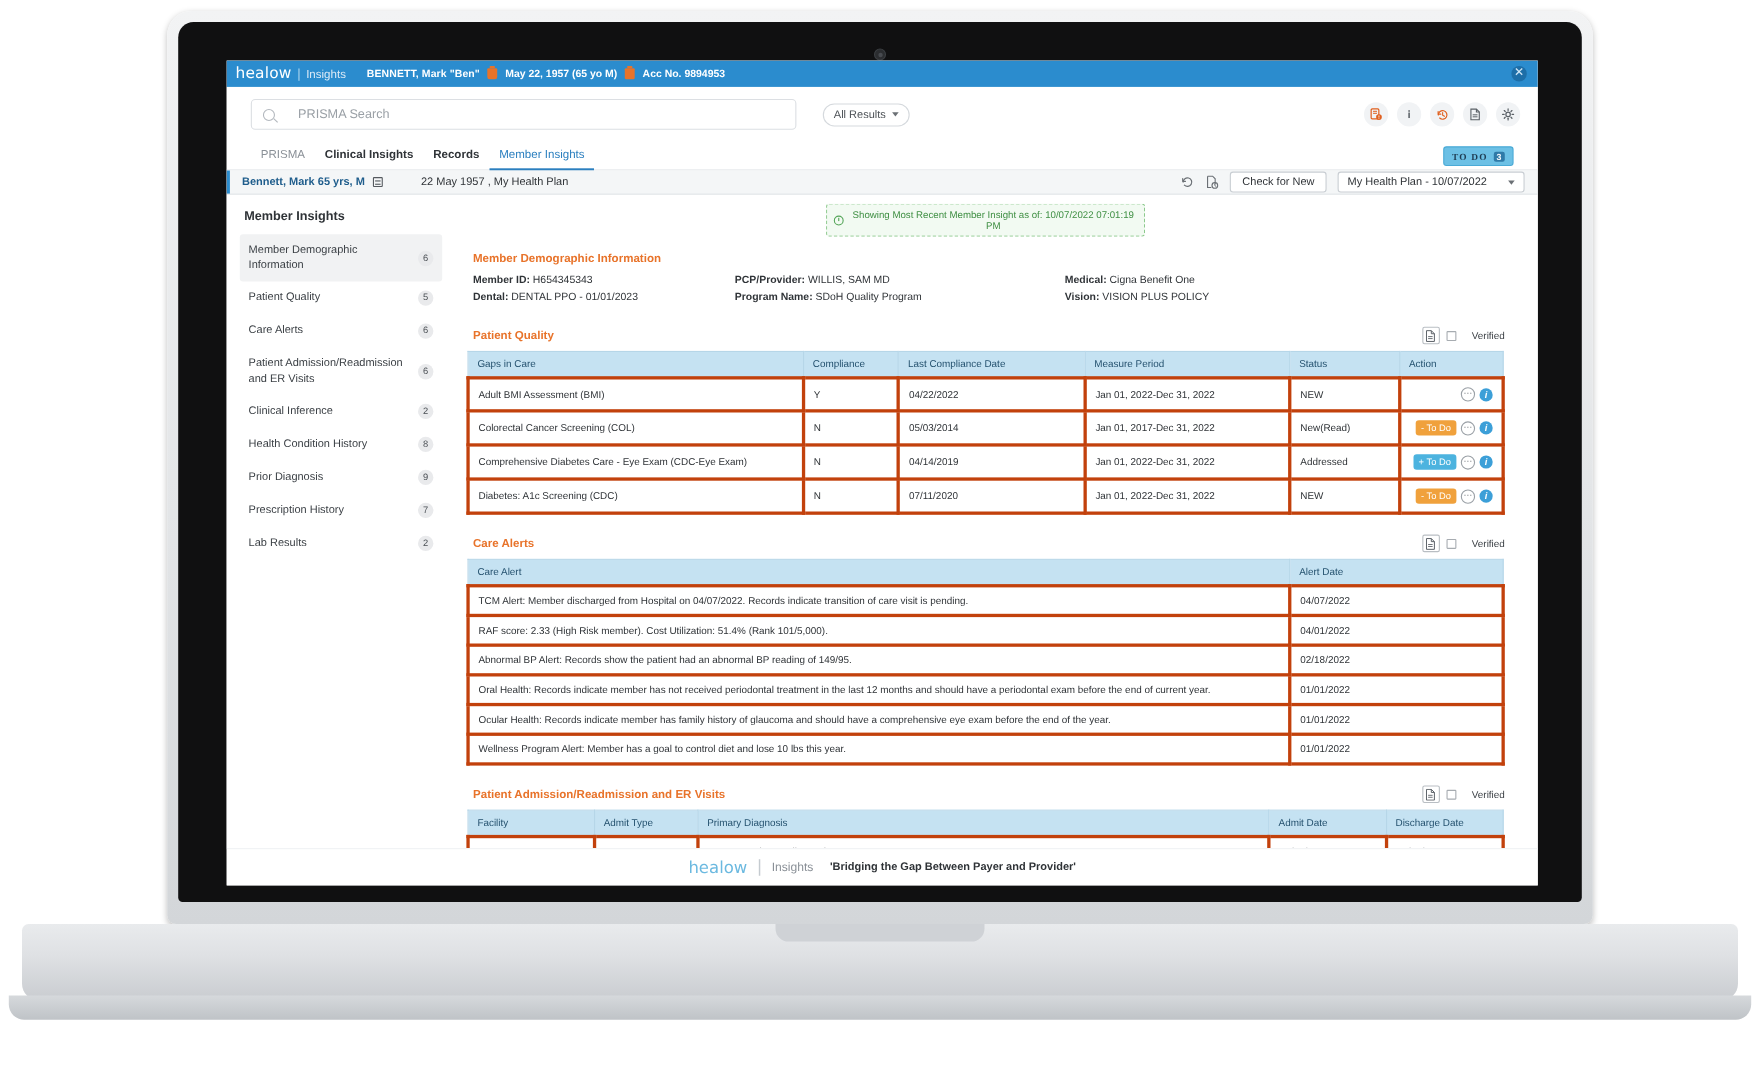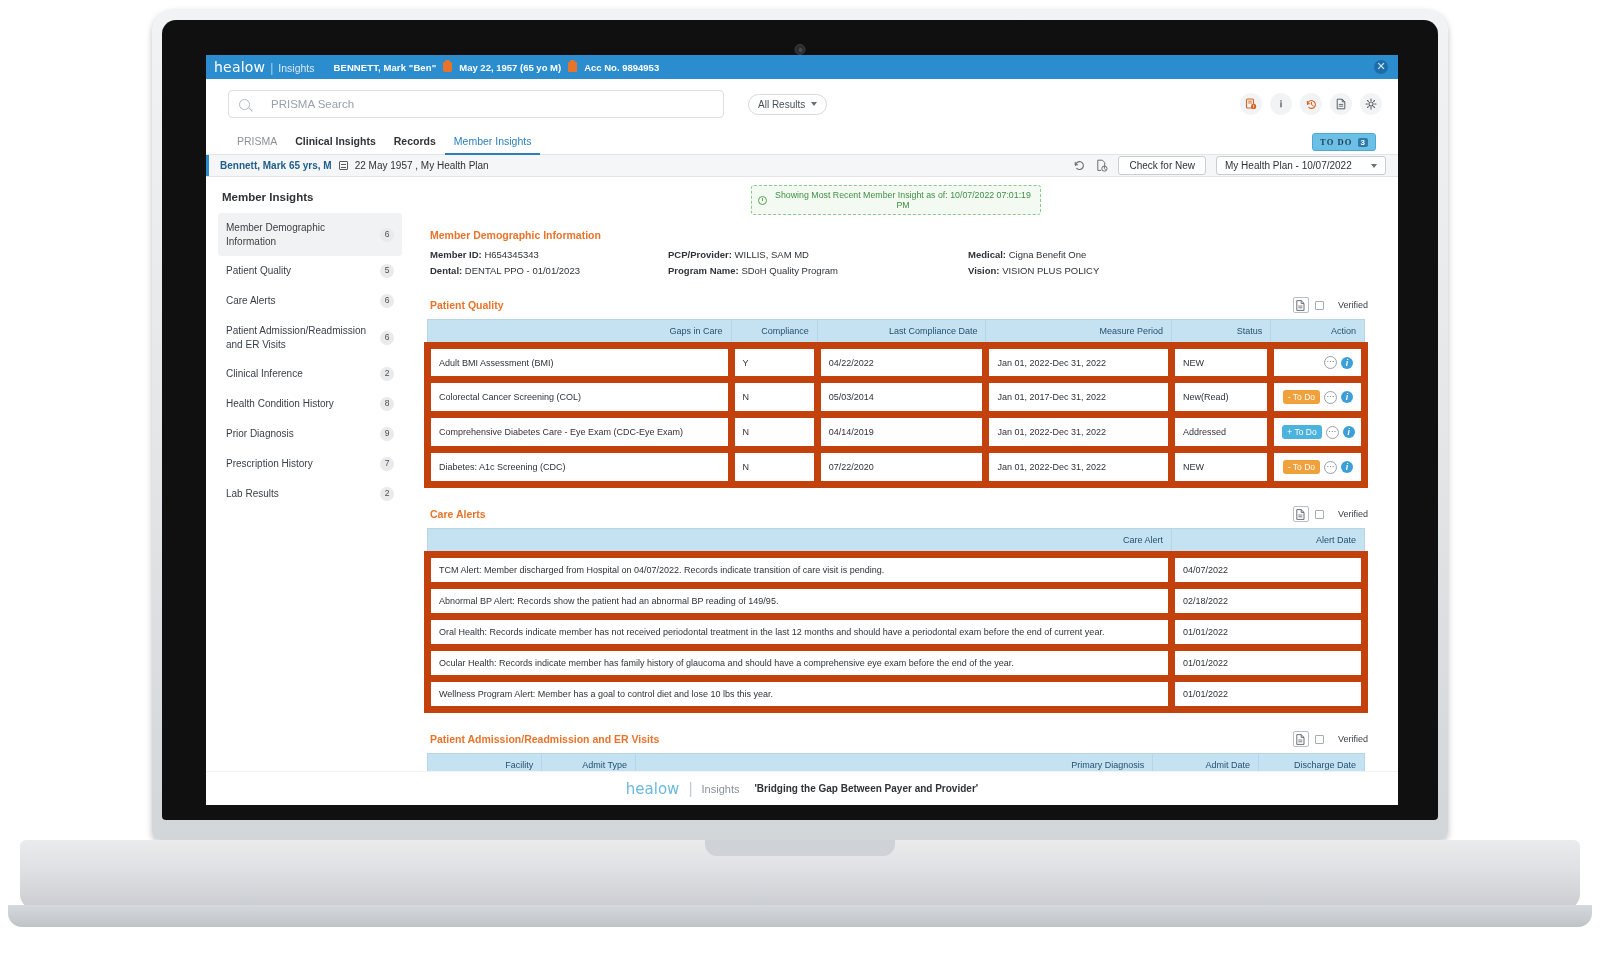--- a/index.html
+++ b/index.html
@@ -170,21 +170,21 @@
   }
   .pstrip-name { font-size: 10px; font-weight: 700; color: #1f5d8c; }
   .cal-ico {
     width: 9px; height: 9px; border: 1px solid #555a5f; border-radius: 1px;
     position: relative;
   }
   .cal-ico::before {
     content:""; position:absolute; left:1px; top:1.5px; right:1px; height:1px;
     background:#555a5f; box-shadow: 0 3px 0 #555a5f;
   }
-  .pstrip-meta { font-size: 10px; color: #2f3337; }
+  .pstrip-meta { font-size: 10px; color: #2f3337; margin-left: 28px; }
   .pstrip-right { margin-left: auto; display: flex; align-items: center; gap: 10px; }
   .btn-check {
     border: 1px solid #c9ced3; border-radius: 3px; background: #fff;
     font-size: 10px; color: #2f3337; padding: 3px 10px; cursor: pointer;
   }
   .plan-select {
     border: 1px solid #c9ced3; border-radius: 3px; background: #fff;
     font-size: 10px; color: #2f3337; padding: 3px 8px; width: 170px;
     display: flex; align-items: center; cursor: pointer;
   }
@@ -245,25 +245,25 @@
   .demo-col.c1 { flex: 0 0 238px; }
   .demo-col.c2 { flex: 0 0 400px; }
   .demo-row { margin-bottom: 5px; }
   .demo-row b { font-weight: 700; }
   .demo-row span { font-weight: 400; }
 
   
   table { width: 100%; border-collapse: collapse; table-layout: fixed; margin-bottom: 18px; }
   th {
     background: #c5e2f2; color: #25526f; font-size: 9px; font-weight: 400;
-    text-align: right; padding: 6px 8px; border: 1px solid #b6d6e8;
+    text-align: left; padding: 6px 8px; border: 1px solid #b6d6e8;
   }
   td {
     font-size: 9px; color: #2f3337; padding: 7px 8px;
-    border: 7px solid #c2410c; background: #fff; vertical-align: middle;
+    border: 3px solid #c2410c; background: #fff; vertical-align: middle;
   }
   .action-cell { text-align: right; white-space: nowrap; }
   .todo-pill {
     display: inline-block; border-radius: 3px; color: #fff; font-size: 8.5px;
     padding: 2px 5px; margin-right: 4px; vertical-align: middle; cursor: pointer;
   }
   .todo-pill.minus { background: #f0a13c; }
   .todo-pill.plus  { background: #4cb3df; }
   .dots {
     display: inline-block; width: 13px; height: 13px; border-radius: 50%;
@@ -563,21 +563,21 @@
               <td>04/14/2019</td>
               <td>Jan 01, 2022-Dec 31, 2022</td>
               <td>Addressed</td>
               <td class="action-cell">
                 <span class="todo-pill plus">+ To Do</span><span class="dots">⋯</span><span class="info-i">i</span>
               </td>
             </tr>
             <tr>
               <td>Diabetes: A1c Screening (CDC)</td>
               <td>N</td>
-              <td>07/22/2020</td>
+              <td>07/11/2020</td>
               <td>Jan 01, 2022-Dec 31, 2022</td>
               <td>NEW</td>
               <td class="action-cell">
                 <span class="todo-pill minus">- To Do</span><span class="dots">⋯</span><span class="info-i">i</span>
               </td>
             </tr>
           </tbody>
         </table>
 
         <div class="sec-head">
@@ -608,20 +608,24 @@
               <th>Care Alert</th>
               <th>Alert Date</th>
             </tr>
           </thead>
           <tbody>
             <tr>
               <td>TCM Alert: Member discharged from Hospital on 04/07/2022. Records indicate transition of care visit is pending.</td>
               <td>04/07/2022</td>
             </tr>
             <tr>
+              <td>RAF score: 2.33 (High Risk member). Cost Utilization: 51.4% (Rank 101/5,000).</td>
+              <td>04/01/2022</td>
+            </tr>
+            <tr>
               <td>Abnormal BP Alert: Records show the patient had an abnormal BP reading of 149/95.</td>
               <td>02/18/2022</td>
             </tr>
             <tr>
               <td>Oral Health: Records indicate member has not received periodontal treatment in the last 12 months and should have a periodontal exam before the end of current year.</td>
               <td>01/01/2022</td>
             </tr>
             <tr>
               <td>Ocular Health: Records indicate member has family history of glaucoma and should have a comprehensive eye exam before the end of the year.</td>
               <td>01/01/2022</td>

